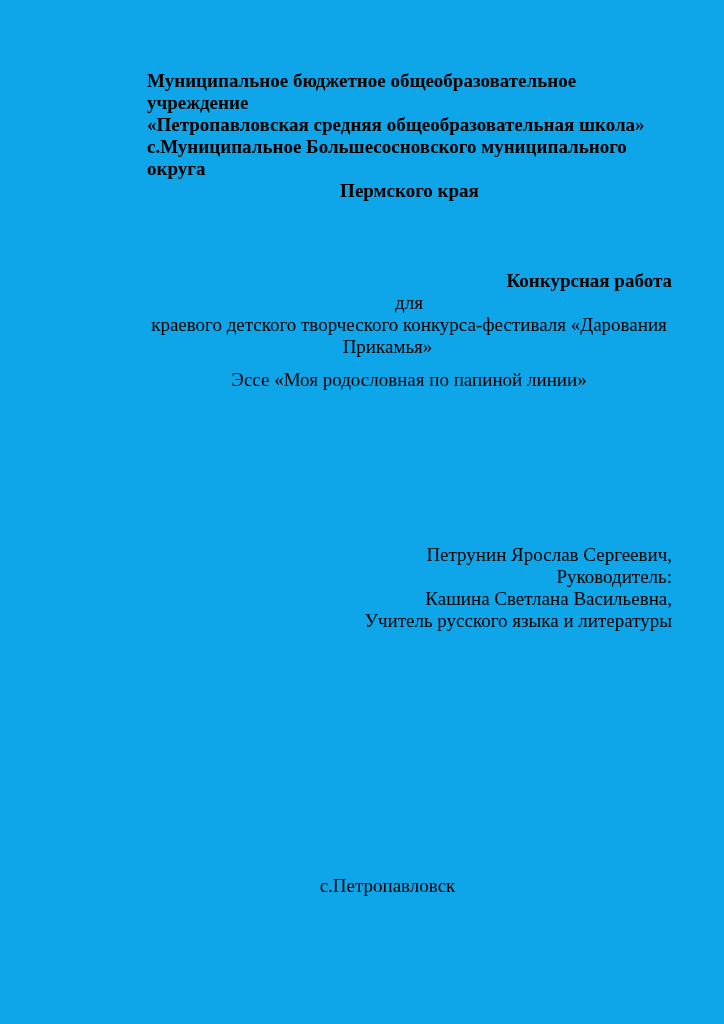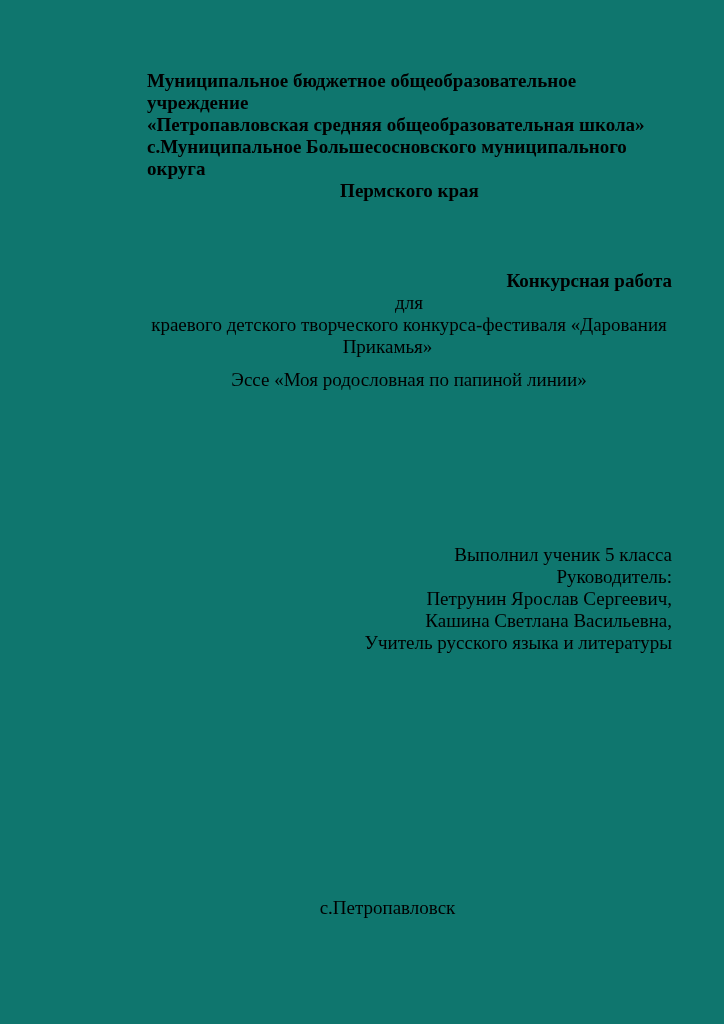--- a/index.html
+++ b/index.html
@@ -4,21 +4,21 @@
 <style>
   html, body {
     margin: 0;
     padding: 0;
     background: #ffffff;
   }
   .page {
     position: relative;
     width: 724px;
     height: 1024px;
-    background: #0f766e;
+    background: #0ea5e9;
     color: #000000;
     font-family: "Liberation Serif", "DejaVu Serif", serif;
     font-size: 19px;
     line-height: 22px;
     box-sizing: border-box;
     padding: 70px 52px 0 103px;
     overflow: hidden;
   }
   .institution {
     margin-left: 44px;
@@ -72,23 +72,22 @@
     <div class="line centered">Пермского края</div>
   </div>
 
   <div class="work-type">Конкурсная работа</div>
   <div class="for-word">для</div>
   <div class="contest">краевого детского творческого конкурса-фестиваля «Дарования Прикамья»</div>
 
   <div class="essay-title">Эссе «Моя родословная по папиной линии»</div>
 
   <div class="credits">
-    <div>Выполнил ученик 5 класса</div>
+    <div>Петрунин Ярослав Сергеевич,</div>
     <div>Руководитель:</div>
-    <div>Петрунин Ярослав Сергеевич,</div>
     <div>Кашина Светлана Васильевна,</div>
     <div>Учитель русского языка и литературы</div>
   </div>
 
   <div class="footer">
     <div>с.Петропавловск</div>
   </div>
 
 </div>
 

